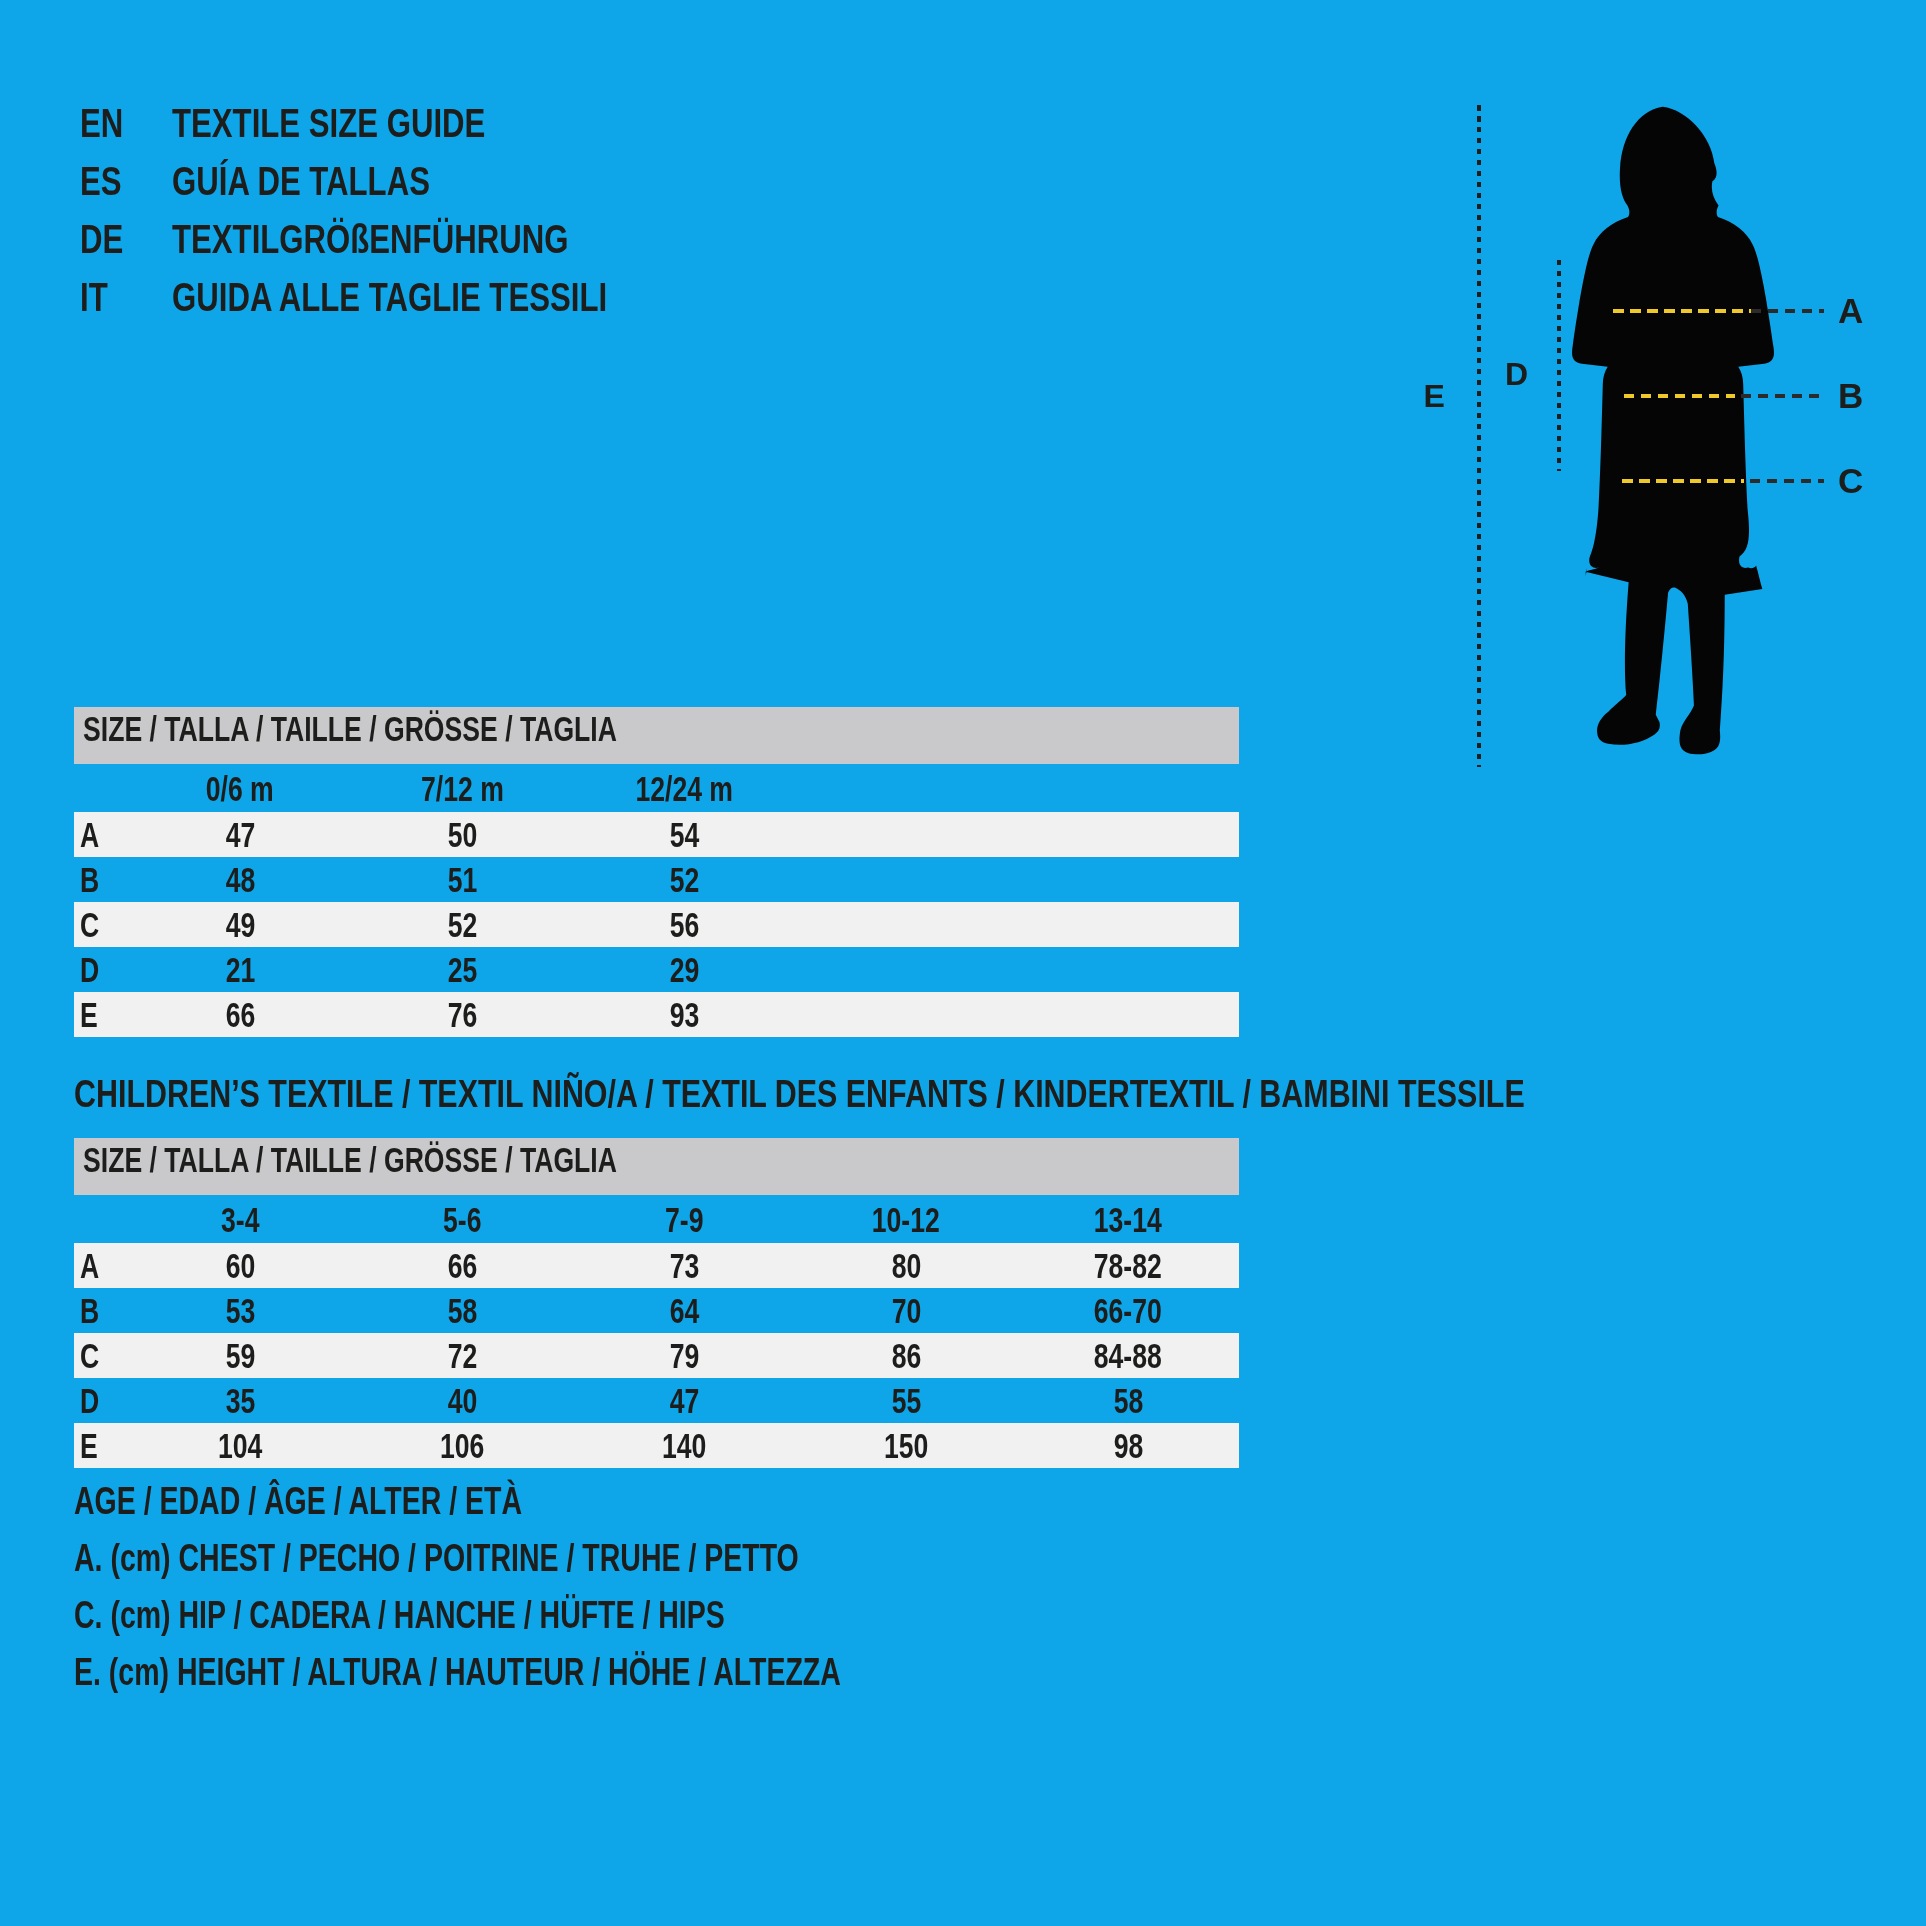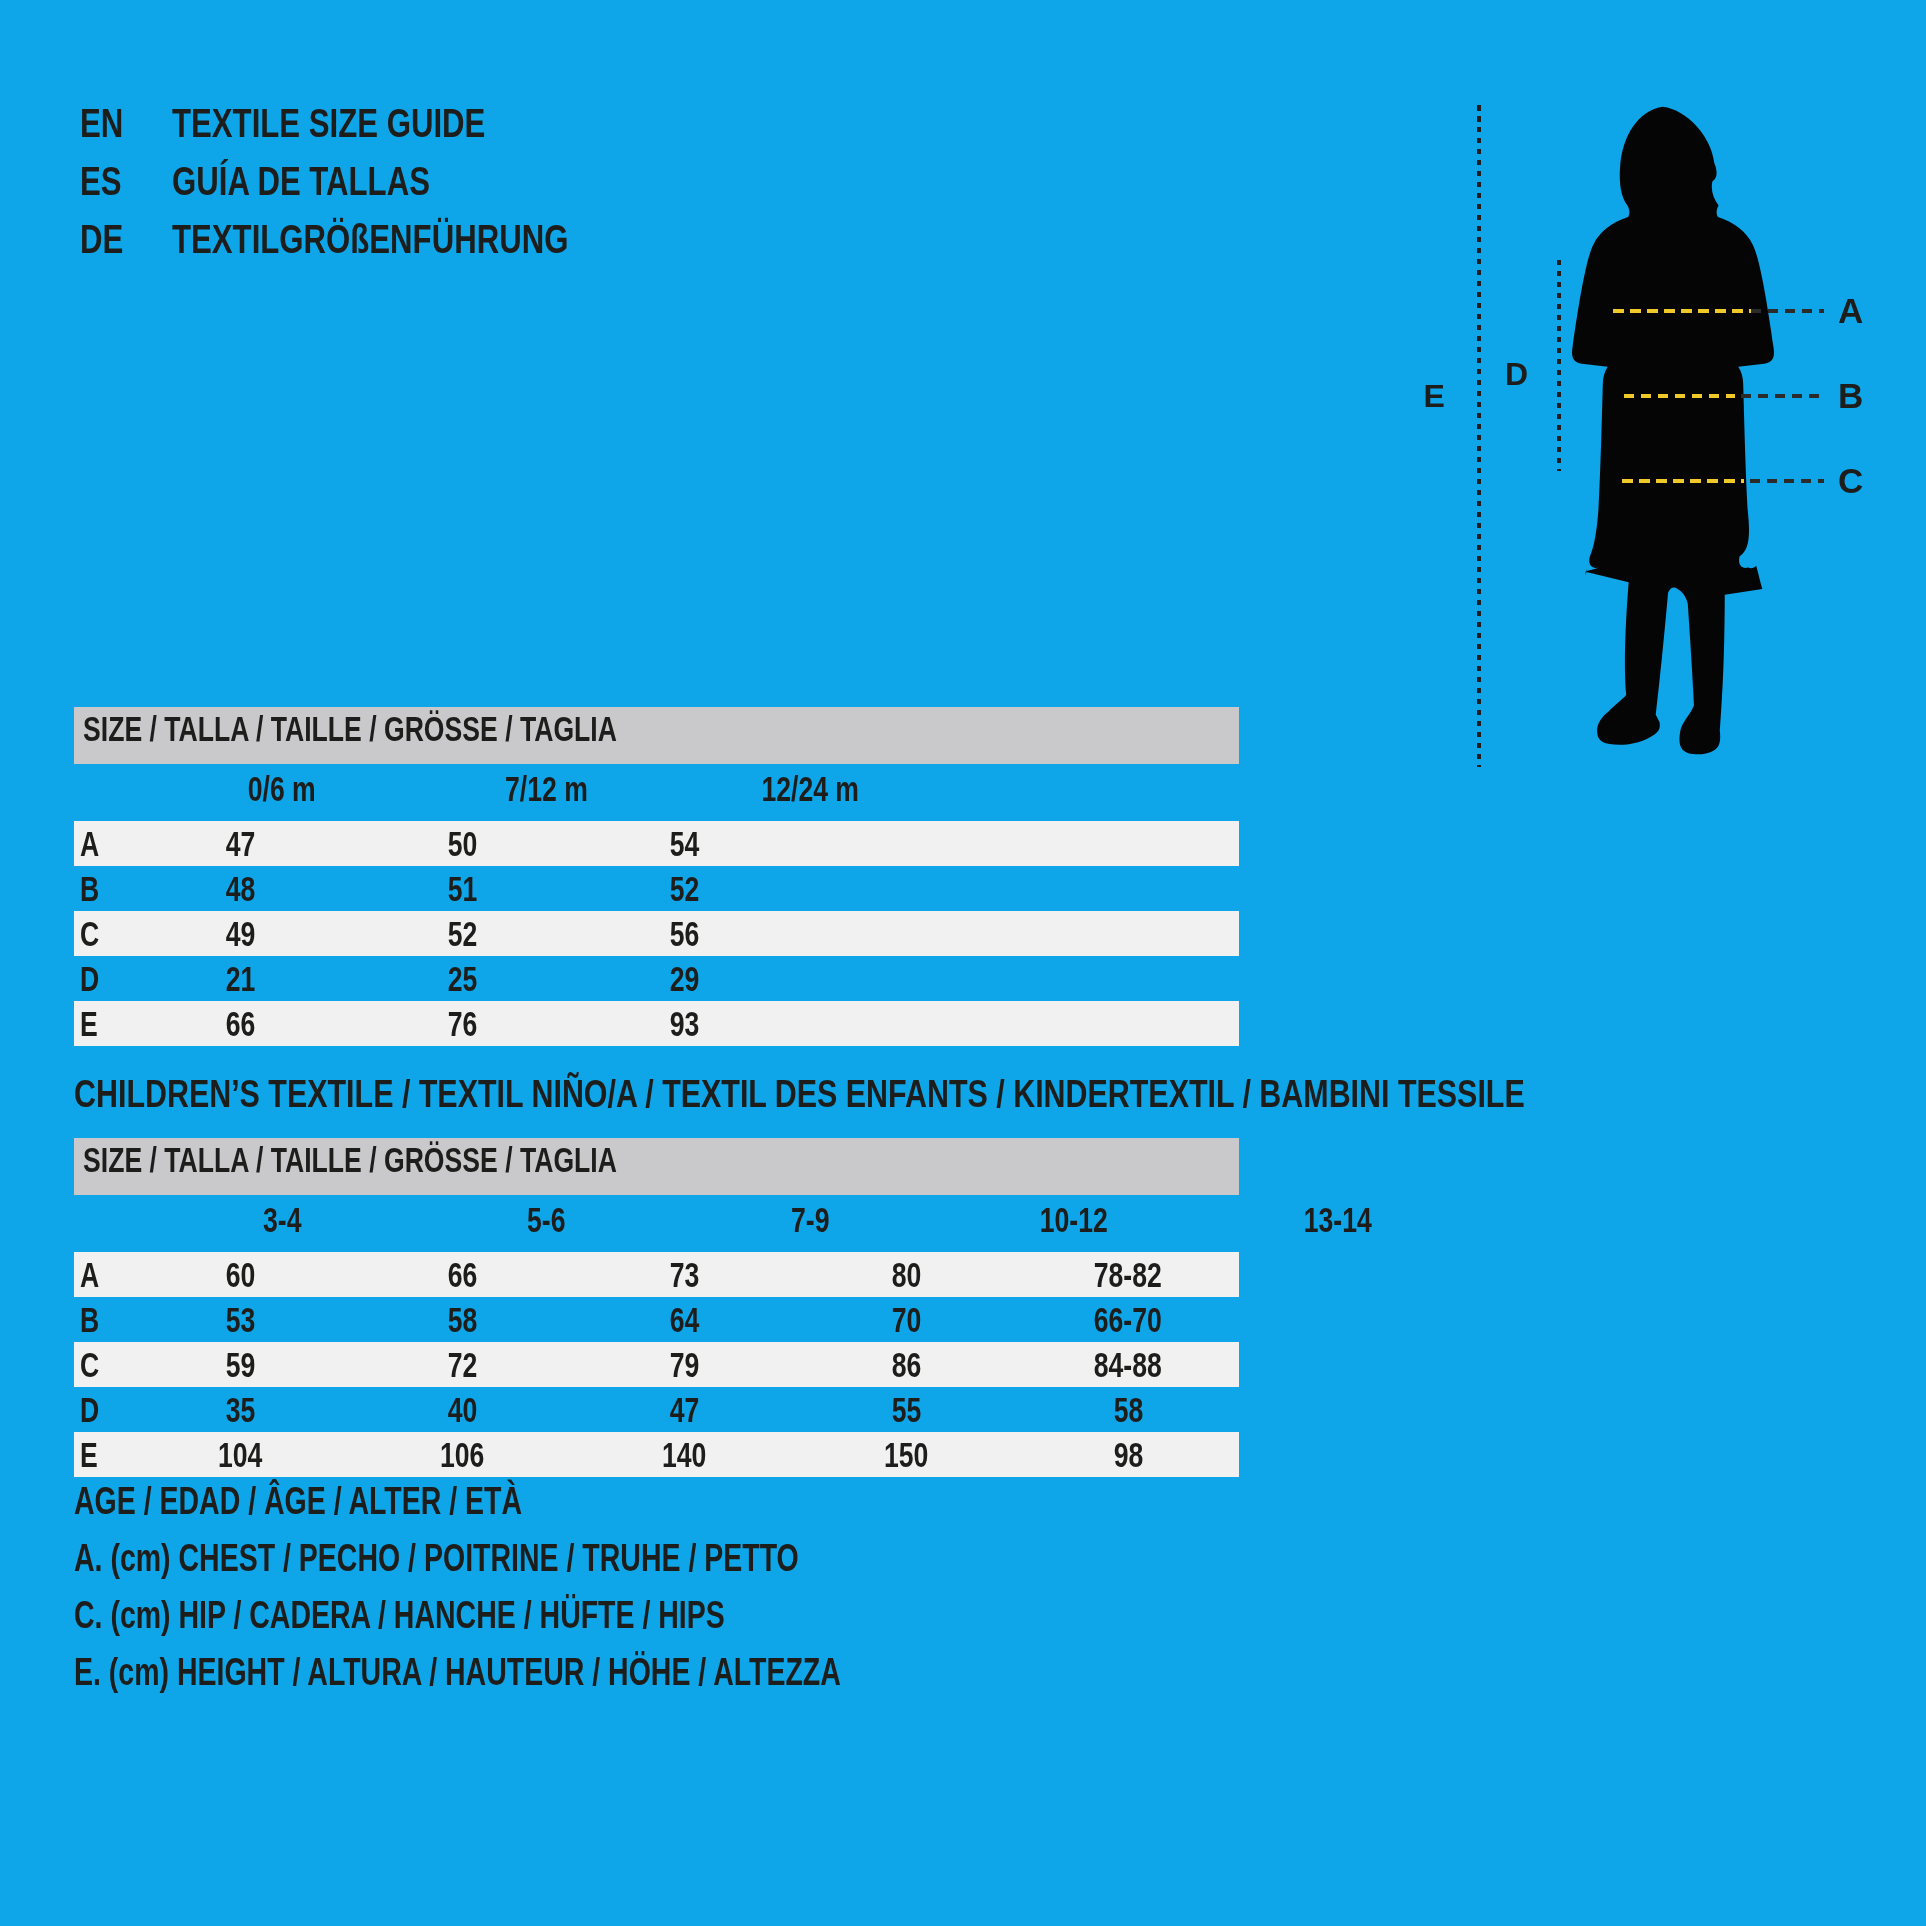--- a/index.html
+++ b/index.html
@@ -51,40 +51,43 @@
   .tbl-bar {
     height:57px; line-height:43px; background:#c9c9cb;
     font-size:35px; padding-left:8.6px; box-sizing:border-box; white-space:nowrap;
   }
   .trow { display:grid; height:45px; line-height:45px; font-size:35px; }
   .g3 { grid-template-columns:55px 222px 222px 222px; }
   .g5 { grid-template-columns:55px 222px 222px 222px 222px 222px; }
   .trow .cell { text-align:center; }
   .trow .rowlab { text-align:left; padding-left:6.2px; }
   .trow.stripe { background:#f1f1f2; }
-  .colhead-row { height:57px; line-height:49px;gap:42px; }
+  .colhead-row { height:48px; line-height:49px; }
 
   
   .legend { position:absolute; left:74px; top:1473px; font-size:38px; font-weight:700; line-height:57px; }
   .legend .cd { transform:scaleX(0.75); }
 </style>
 </head>
 <body>
 
 <div class="page" style="--yellow:#efc929;">
 
   <div class="lang">
     <div class="lang-row">
       <span class="lang-code"><span class="cd">EN</span></span><span class="cd">TEXTILE SIZE GUIDE</span>
     </div>
     <div class="lang-row">
       <span class="lang-code"><span class="cd">ES</span></span><span class="cd">GUÍA DE TALLAS</span>
     </div>
     <div class="lang-row">
       <span class="lang-code"><span class="cd">DE</span></span><span class="cd">TEXTILGRÖßENFÜHRUNG</span>
+    </div>
+    <div class="lang-row">
+      <span class="lang-code"><span class="cd">IT</span></span><span class="cd">GUIDA ALLE TAGLIE TESSILI</span>
     </div>
   </div>
 
   <div class="figure">
     <div class="vdots e-line"></div>
     <div class="vdots d-line"></div>
 
     <svg class="child-svg" viewBox="0 0 360 1070" xmlns="http://www.w3.org/2000/svg">
       <path fill="#050505" d="
         M 163 3

